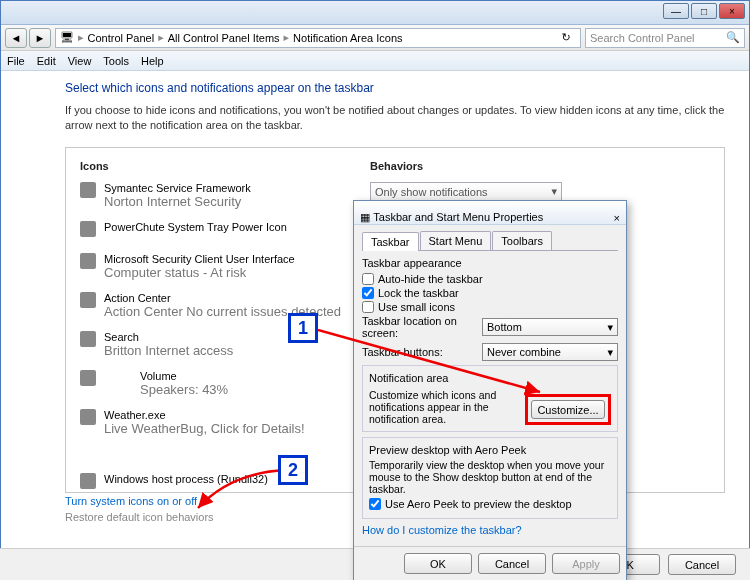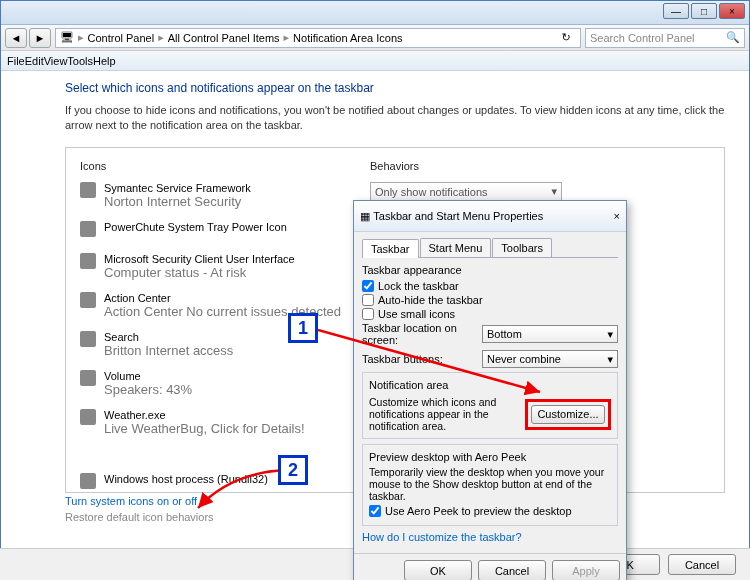--- a/index.html
+++ b/index.html
@@ -8,42 +8,42 @@
 .win-controls{position:absolute;right:4px;top:2px;display:flex;gap:0}
 .win-btn{width:26px;height:16px;border:1px solid #5a7a9c;border-radius:2px;display:flex;align-items:center;justify-content:center;font-size:10px;background:linear-gradient(#e8f0f8,#c8d8e8);margin-left:2px}
 .win-btn.close{background:linear-gradient(#e67a7a,#c44)}
 .navbar{height:26px;background:linear-gradient(#f7f7f7,#e8e8e8);border-bottom:1px solid #ccc;display:flex;align-items:center;padding:0 4px;gap:4px}
 .nav-arrows{display:flex;gap:2px}
 .nav-arrow{width:22px;height:20px;border:1px solid #9aa;border-radius:3px;display:flex;align-items:center;justify-content:center;background:linear-gradient(#f8f8f8,#e4e4e4)}
 .addressbar{flex:1;height:20px;border:1px solid #a8b8c8;background:#fff;display:flex;align-items:center;padding:0 4px;gap:4px}
 .crumb-sep{color:#888}
 .airefresh{width:20px;text-align:center}
 .searchbox{width:160px;height:20px;border:1px solid #a8b8c8;background:#fff;display:flex;align-items:center;padding:0 4px;color:#888}
-.menubar{height:20px;background:linear-gradient(#f4f8fc,#e2ecf6);border-bottom:1px solid #c8d4e0;display:flex;align-items:center;padding:0 6px;}
+.menubar{height:20px;background:linear-gradient(#f4f8fc,#e2ecf6);border-bottom:1px solid #c8d4e0;display:flex;align-items:center;padding:0 6px;gap:12px}
 .content{padding:10px 24px 0 64px;height:458px;overflow:hidden;position:relative}
 .heading{color:#003399;font-size:12px;margin-bottom:8px}
 .desc{font-size:11px;color:#333;margin-bottom:14px;line-height:1.35}
 .panel{border:1px solid #c8c8c8;height:346px;padding:8px 14px 8px 14px;overflow:hidden;position:relative}
 .cols{display:flex}
-.colhead{font-weight:400;color:#222;padding:4px 0 10px 0}
+.colhead{font-weight:700;color:#222;padding:4px 0 10px 0}
 .left{width:290px}
 .right{flex:1}
 .row{display:flex;align-items:flex-start;margin-bottom:12px}
 .ico{width:16px;height:16px;margin-right:8px;flex-shrink:0;background:#888;border-radius:2px}
 .rlabel{color:#000}
 .rsub{color:#777;font-style:normal;font-size:13px}
 .dropdown{width:192px;height:20px;border:1px solid #aab;background:linear-gradient(#fff,#eee);padding:0 4px;display:flex;align-items:center;justify-content:space-between;color:#555}
 .links{font-size:11px;color:#0066cc;margin-top:2px}
 .links div{margin-bottom:4px}
 .gray{color:#888}
 .bottombar{position:absolute;bottom:0;left:0;right:0;height:32px;background:#f0f0f0;border-top:1px solid #ccc;display:flex;justify-content:flex-end;align-items:center;padding:0 14px;gap:8px}
 .btn{min-width:68px;height:21px;border:1px solid #888;background:linear-gradient(#fdfdfd,#e4e4e4);border-radius:3px;display:flex;align-items:center;justify-content:center}
 
 .dialog{position:absolute;left:353px;top:200px;width:274px;border:1px solid #6a8ab0;background:#f0f0f0;box-shadow:3px 3px 8px rgba(0,0,0,.3);z-index:50}
-.dlg-title{height:31px;background:linear-gradient(#fff,#e4ecf6);border-bottom:1px solid #c4d4e4;display:flex;align-items:center;padding:0 6px;font-size:11px;justify-content:space-between}
+.dlg-title{height:24px;background:linear-gradient(#fff,#e4ecf6);border-bottom:1px solid #c4d4e4;display:flex;align-items:flex-end;padding:0 6px;font-size:11px;justify-content:space-between}
 .dlg-body{padding:6px 8px;background:#f0f0f0}
 .tabs{display:flex;border-bottom:1px solid #aab;margin-bottom:6px}
 .tab{padding:3px 8px;border:1px solid #aab;border-bottom:none;background:#f4f4f4;margin-right:1px;border-radius:2px 2px 0 0;font-size:11px}
 .tab.active{background:#fff;position:relative;top:1px}
 .group{border:1px solid #ccd;padding:6px;margin-bottom:5px;font-size:11px;background:#f0f0f0}
 .chk{display:flex;align-items:center;gap:4px;margin-bottom:2px;font-size:11px}
 .formrow{display:flex;align-items:center;margin-bottom:4px;font-size:11px}
 .formrow label{width:120px}
 .sel{flex:1;height:18px;border:1px solid #888;background:linear-gradient(#fff,#eee);display:flex;align-items:center;justify-content:space-between;padding:0 4px;font-size:10.5px}
 .customize{border:3px solid #e00;display:inline-flex;padding:3px}
@@ -156,21 +156,21 @@
           <div class="left" style="display: flex;">
             <div class="ico"></div>
             <div>
               <div class="rlabel">Search</div>
               <div class="rsub">Britton Internet access</div>
             </div>
           </div>
           <div class="right"></div>
         </div>
         <div class="row">
-          <div class="left" style="display: flex;">
+          <div class="left" style="display: flex; gap: 36px;">
             <div class="ico"></div>
             <div>
               <div class="rlabel">Volume</div>
               <div class="rsub">Speakers: 43%</div>
             </div>
           </div>
           <div class="right"></div>
         </div>
         <div class="row">
           <div class="left" style="display: flex;">
@@ -222,26 +222,26 @@
     <span>×</span>
   </div>
   <div class="dlg-body">
     <div class="tabs">
       <div class="tab active">Taskbar</div>
       <div class="tab">Start Menu</div>
       <div class="tab">Toolbars</div>
     </div>
     <div style="font-size:11px;margin-bottom:4px">Taskbar appearance</div>
     <div class="chk">
+        <input type="checkbox" style="">
+        <span>Auto-hide the taskbar</span>
+      </div>
+    <div class="chk">
         <input type="checkbox" checked="" style="">
         <span>Lock the taskbar</span>
-      </div>
-    <div class="chk">
-        <input type="checkbox" style="">
-        <span>Auto-hide the taskbar</span>
       </div>
     <div class="chk">
         <input type="checkbox" style="">
         <span>Use small icons</span>
       </div>
     <div class="formrow">
         <label>Taskbar location on screen:</label>
         <div class="sel">
           <span>Bottom</span>
           <span>▾</span>
@@ -249,21 +249,21 @@
       </div>
     <div class="formrow">
         <label>Taskbar buttons:</label>
         <div class="sel">
           <span>Never combine</span>
           <span>▾</span>
         </div>
       </div>
     <div class="group">
       <div style="margin-bottom:5px">Notification area</div>
-      <div style="display:flex;gap:10px;align-items:center">
+      <div style="display:flex;gap:10px;align-items:flex-end">
         <div style="flex:1;font-size:10.5px">Customize which icons and notifications appear in the notification area.</div>
         <div class="customize">
             <div class="btn" style="min-width:74px;height:19px">Customize...</div>
           </div>
       </div>
     </div>
     <div class="group">
       <div style="margin-bottom:3px">Preview desktop with Aero Peek</div>
       <div style="font-size:10.5px;margin-bottom:3px">Temporarily view the desktop when you move your mouse to the Show desktop button at end of the taskbar.</div>
       <div class="chk">

